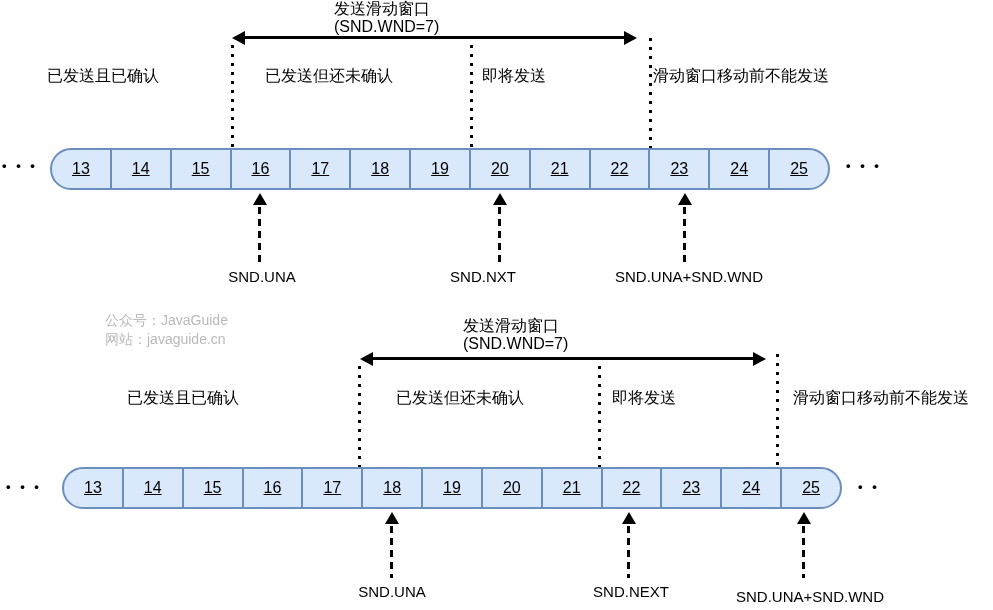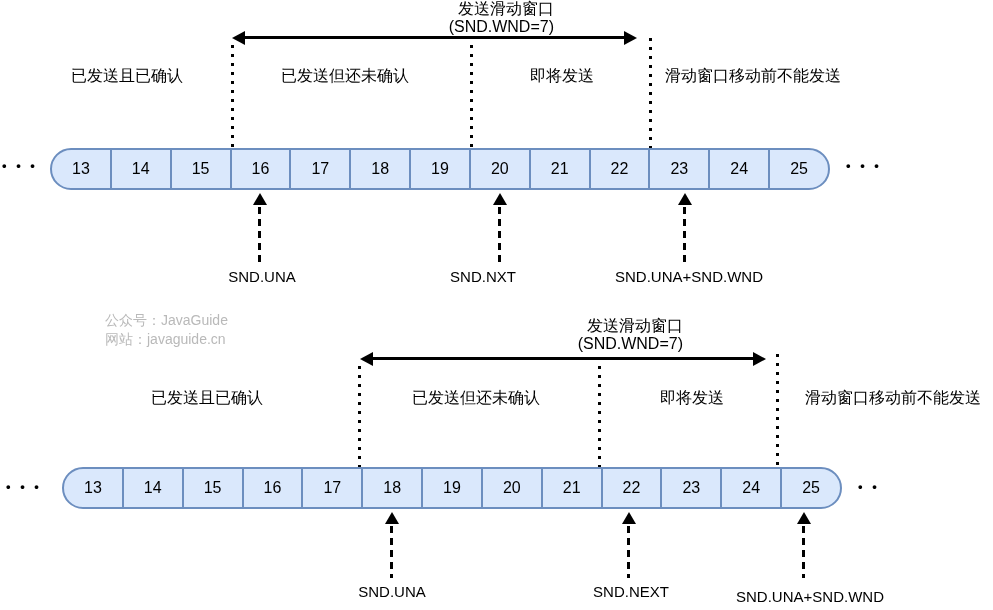--- a/index.html
+++ b/index.html
@@ -7,34 +7,34 @@
     --cell-border:#6c8ebf;
     --line:#000000;
     --watermark-text:#b9b9b9;
   }
   html,body{margin:0;padding:0;background:#fff;}
   .canvas{
     position:relative;width:993px;height:610px;background:#fff;overflow:hidden;
     font-family:"Liberation Sans","DejaVu Sans",sans-serif;color:#000;
   }
   
-  .win-title{position:absolute;width:220px;text-align:right;font-size:16px;line-height:18px;white-space:nowrap;}
+  .win-title{position:absolute;width:220px;text-align:left;font-size:16px;line-height:18px;white-space:nowrap;}
   
   .aline{position:absolute;height:3px;background:var(--line);}
   .tri{position:absolute;width:0;height:0;border-top:7px solid transparent;border-bottom:7px solid transparent;}
   .tri-l{border-right:13px solid var(--line);}
   .tri-r{border-left:13px solid var(--line);}
   
   .vdot{position:absolute;width:3px;background:repeating-linear-gradient(to bottom,var(--line) 0 3px,transparent 3px 9px);}
   
-  .rlabel{position:absolute;font-size:16px;text-align:center;white-space:nowrap;}
+  .rlabel{position:absolute;font-size:16px;text-align:left;white-space:nowrap;}
   
   .bar{position:absolute;width:780px;height:42px;box-sizing:border-box;background:var(--cell-fill);
        border:2px solid var(--cell-border);border-radius:22px;display:flex;overflow:hidden;}
-  .cell{flex:1;display:flex;align-items:center;justify-content:center;font-size:16px;border-left:2px solid var(--cell-border);}
+  .cell{flex:1;display:flex;align-items:center;justify-content:center;font-size:16px;border-left:2px solid var(--cell-border);text-decoration:underline;}
   .cell:first-child{border-left:none;}
   
   .edots{position:absolute;font-size:13px;font-weight:bold;letter-spacing:3px;color:var(--line);white-space:nowrap;}
   
   .phead{position:absolute;width:0;height:0;border-left:7px solid transparent;border-right:7px solid transparent;border-bottom:12px solid var(--line);}
   .pline{position:absolute;width:3px;background:repeating-linear-gradient(to bottom,var(--line) 0 7px,transparent 7px 12px);}
   .plabel{position:absolute;width:170px;font-size:15px;text-align:center;white-space:nowrap;}
   
   .watermark{position:absolute;left:105px;top:311px;font-size:14px;line-height:19px;color:var(--watermark-text);}
 

